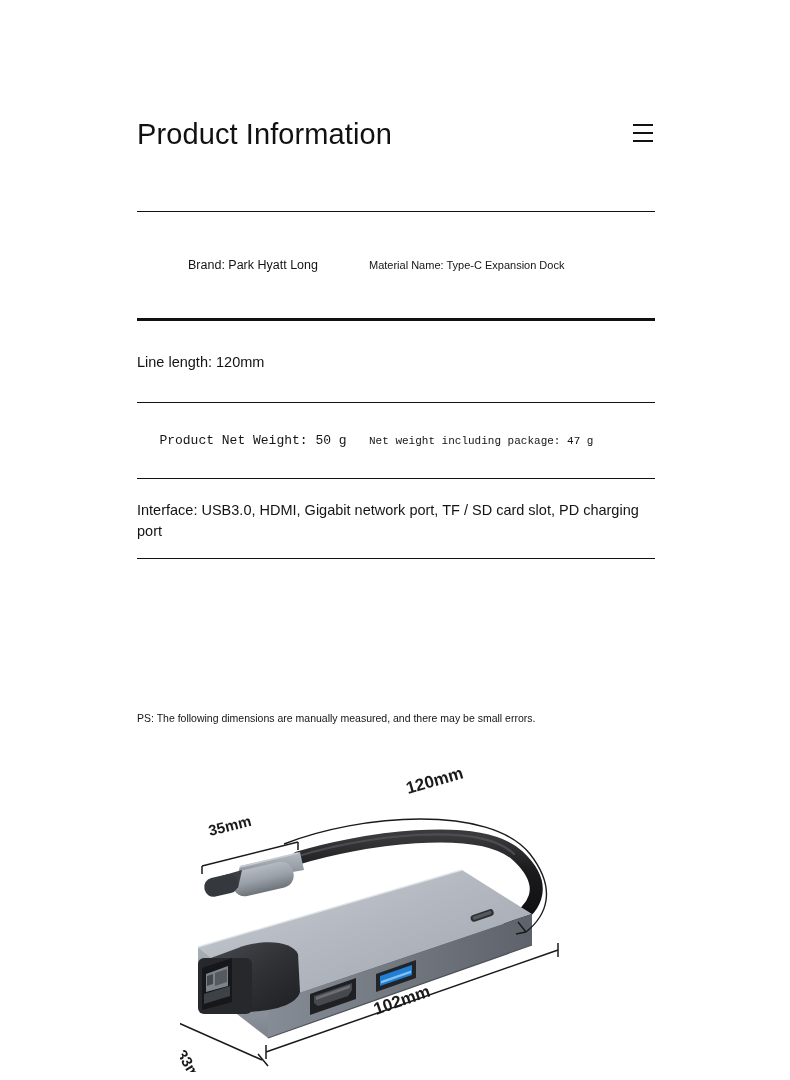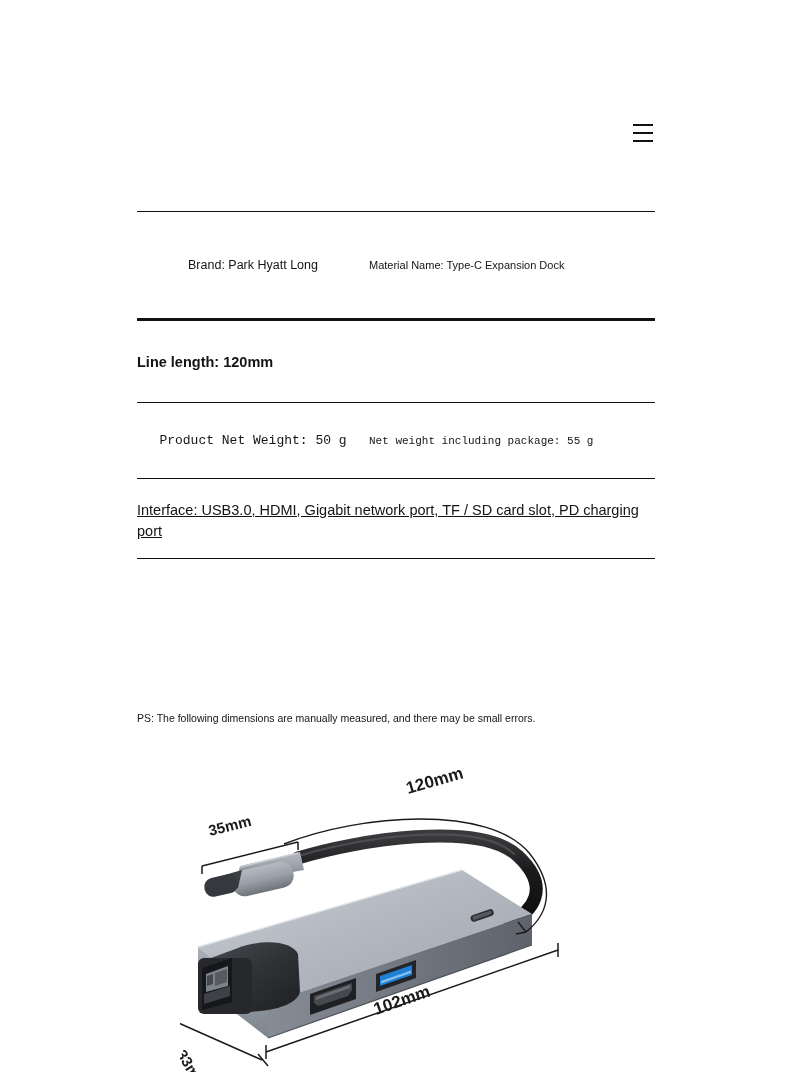--- a/index.html
+++ b/index.html
@@ -49,25 +49,25 @@
   .r1 .c-left{font-size:12.5px;}
   .r1 .c-right{font-size:11px;}
   .r2{height:87px;}
   .r2 .c-left{font-size:15px;}
   .r2 .c-right{font-size:15px;}
   .r3{height:81px;}
   .r3 .c-left{font-size:14.5px;}
   .r3 .c-right{font-size:14.5px;}
   .r4{height:81px;}
   .r4 .c-left{font-size:13.5px;}
-  .r4 .c-right{font-size:14.5px;font-weight:bold;}
+  .r4 .c-right{font-size:14.5px;}
   .r5{height:75px;font-family:Liberation Mono, monospace;}
   .r5 .c-left{font-size:13px;}
   .r5 .c-right{font-size:11px;}
-  .r6{min-height:79px;padding-top:4px;text-decoration:underline;}
+  .r6{min-height:79px;padding-top:4px;}
   .r6 .c-full{font-size:14.5px;line-height:21px;}
 
   .c-left{width:232px;flex:0 0 232px;text-align:center;}
   .c-right{flex:1 1 auto;}
   .c-full{width:100%;}
 
   .ps-note{
     position:absolute;left:137px;top:711px;width:518px;
     font-size:10.5px;line-height:14px;color:#141414;
   }
@@ -82,20 +82,21 @@
     font-size:17px;font-weight:700;fill:#1a1a1a;
   }
   .dim-label.small{font-size:15px;}
 </style>
 </head>
 <body>
 
 <div class="page">
 
   <div class="header">
+    <div class="page-title">Product Information</div>
     <div class="menu-btn">
       <i></i>
       <i></i>
       <i></i>
     </div>
   </div>
 
   <div class="spec-table">
 
     <div class="rule"></div>
@@ -109,21 +110,21 @@
     <div class="rule"></div>
 
     <div class="rule"></div>
     <div class="row r4">
       <div class="cell c-right">Line length: 120mm</div>
     </div>
 
     <div class="rule"></div>
     <div class="row r5">
       <div class="cell c-left">Product Net Weight: 50 g</div>
-      <div class="cell c-right">Net weight including package: 55 g</div>
+      <div class="cell c-right">Net weight including package: 47 g</div>
     </div>
 
     <div class="rule"></div>
     <div class="row r6">
       <div class="cell c-full wrap">Interface: USB3.0, HDMI, Gigabit network port, TF / SD card slot, PD charging port</div>
     </div>
     <div class="rule thin"></div>
   </div>
 
   <div class="ps-note">PS: The following dimensions are manually measured, and there may be small errors.</div>

